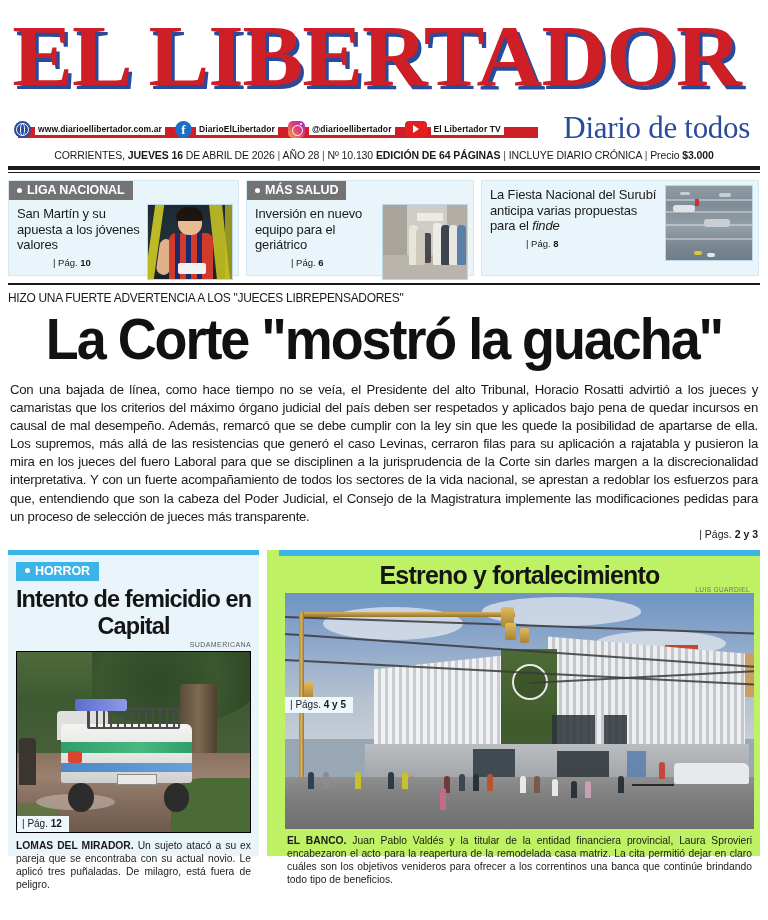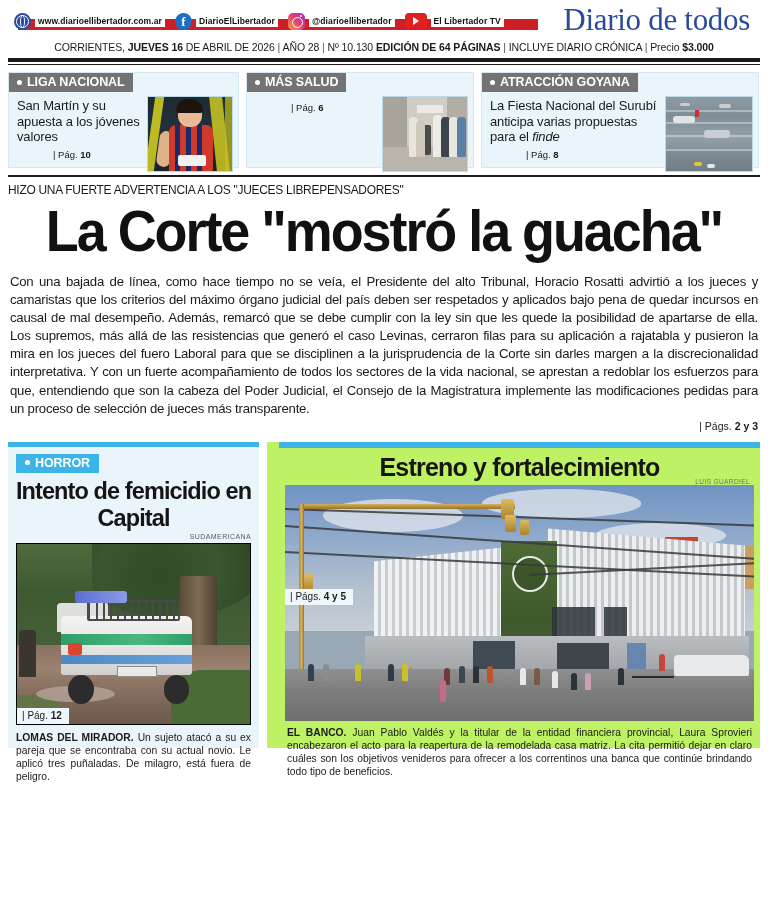--- a/index.html
+++ b/index.html
@@ -347,20 +347,23 @@
     border-bottom:2px solid #2a2a2a; }
   .ph-bank .cone { position:absolute; left:26%; bottom:19%; width:0; height:0;
     border-left:4px solid transparent; border-right:4px solid transparent; border-bottom:10px solid #e07c2c; }
 </style>
 </head>
 <body>
 
 <div class="page">
 
   <div class="masthead">
+    <div class="logo-row">
+      <div class="logo-wordmark">EL LIBERTADOR</div>
+    </div>
 
     <div class="social-bar">
       <div class="social-strip"></div>
       <div class="social-items">
         <div class="social-item">
           <span class="ic ic-globe"></span>
           <span class="lbl">www.diarioellibertador.com.ar</span>
         </div>
         <div class="social-item">
           <span class="ic ic-fb">f</span>
@@ -433,20 +436,21 @@
       </div>
     </div>
 
     <div class="teaser t2">
       <div class="teaser-kicker">
         <span class="dot"></span>
         <span>MÁS SALUD</span>
       </div>
       <div class="teaser-body">
         <div class="teaser-text">
+          <div class="hl">Inversión en nuevo equipo para el geriátrico</div>
           <div class="teaser-page">
             <span>| Pág.</span>
             <b>6</b>
           </div>
         </div>
         <div class="teaser-photo">
           <div class="ph-hosp">
             <div class="wallL"></div>
               <div class="wallR"></div>
               <div class="floor"></div>
@@ -457,24 +461,20 @@
             <div class="p" style="left:50px;height:42px;background:#ecebe5;"></div>
             <div class="p" style="left:58px;height:40px;background:#3c4450;"></div>
             <div class="p" style="left:66px;height:40px;background:#e8e6e0;"></div>
             <div class="p" style="left:74px;height:40px;background:#5a7fa8;"></div>
           </div>
         </div>
       </div>
     </div>
 
     <div class="teaser t3">
-      <div class="teaser-kicker">
-        <span class="dot"></span>
-        <span>ATRACCIÓN GOYANA</span>
-      </div>
       <div class="teaser-body">
         <div class="teaser-text">
           <div class="hl"><span>La Fiesta Nacional del Surubí anticipa varias propuestas para el </span><i>finde</i></div>
           <div class="teaser-page">
             <span>| Pág.</span>
             <b>8</b>
           </div>
         </div>
         <div class="teaser-photo">
           <div class="ph-river">

